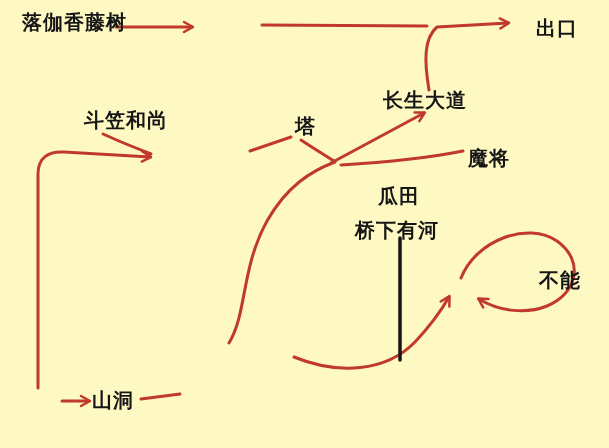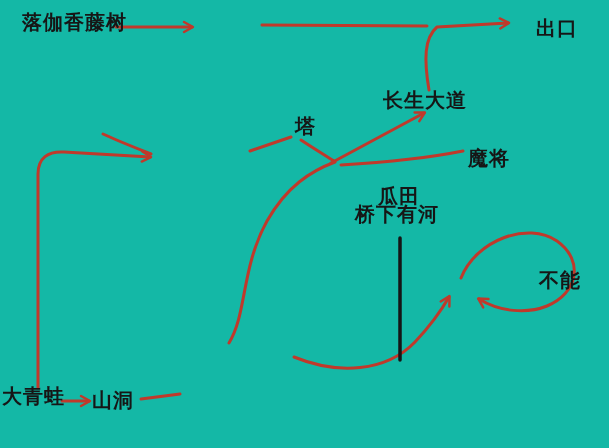--- a/index.html
+++ b/index.html
@@ -1,19 +1,19 @@
 <!DOCTYPE html>
 <html><head>
 <meta charset="utf-8">
 <style>
   html,body{margin:0;padding:0;background:#ffffff;}
   .map-canvas{
     position:relative;
     width:609px;height:448px;
-    background:#14b8a6;
+    background:#fef9c3;
     overflow:hidden;
     font-family:"DejaVu Sans", sans-serif;
   }
   .map-canvas svg{position:absolute;left:0;top:0;}
   .edge{fill:none;stroke:#c0392b;stroke-width:3;stroke-linecap:round;stroke-linejoin:round;}
   .edge.black{stroke:#151515;stroke-width:3.5;}
   .map-label{
     position:absolute;
     color:#161616;
     font-size:20px;
@@ -47,22 +47,22 @@
     <path class="edge" d="M229,343 C247,314 241,268 267,221 C287,186 311,171 335,162"></path>
     <path class="edge" marker-end="url(#ah)" d="M62,401 L89,401"></path>
     <path class="edge" d="M141,399 L180,394"></path>
     <path class="edge" marker-end="url(#ah)" d="M294,357 C338,375 386,372 415,342 C431,325 441,311 449,297"></path>
     <path class="edge" marker-end="url(#ah)" d="M461,278 C476,240 528,221 557,241 C585,261 577,294 547,306 C527,314 500,312 479,299"></path>
     <path class="edge black" d="M400,238 L400,360"></path>
   </svg>
 
   <div class="map-label" style="left:22px;top:12px">落伽香藤树</div>
   <div class="map-label" style="left:536px;top:18px">出口</div>
+  <div class="map-label" style="left:84px;top:110px">斗笠和尚</div>
   <div class="map-label" style="left:295px;top:116px">塔</div>
   <div class="map-label" style="left:383px;top:90px">长生大道</div>
   <div class="map-label" style="left:468px;top:148px">魔将</div>
   <div class="map-label" style="left:378px;top:186px">瓜田</div>
-  <div class="map-label" style="left:355px;top:204px">桥下有河</div>
+  <div class="map-label" style="left:355px;top:220px">桥下有河</div>
   <div class="map-label" style="left:539px;top:270px">不能</div>
-  <div class="map-label" style="left:2px;top:386px">大青蛙</div>
   <div class="map-label" style="left:92px;top:390px">山洞</div>
 
 </div>
 
 </body></html>

